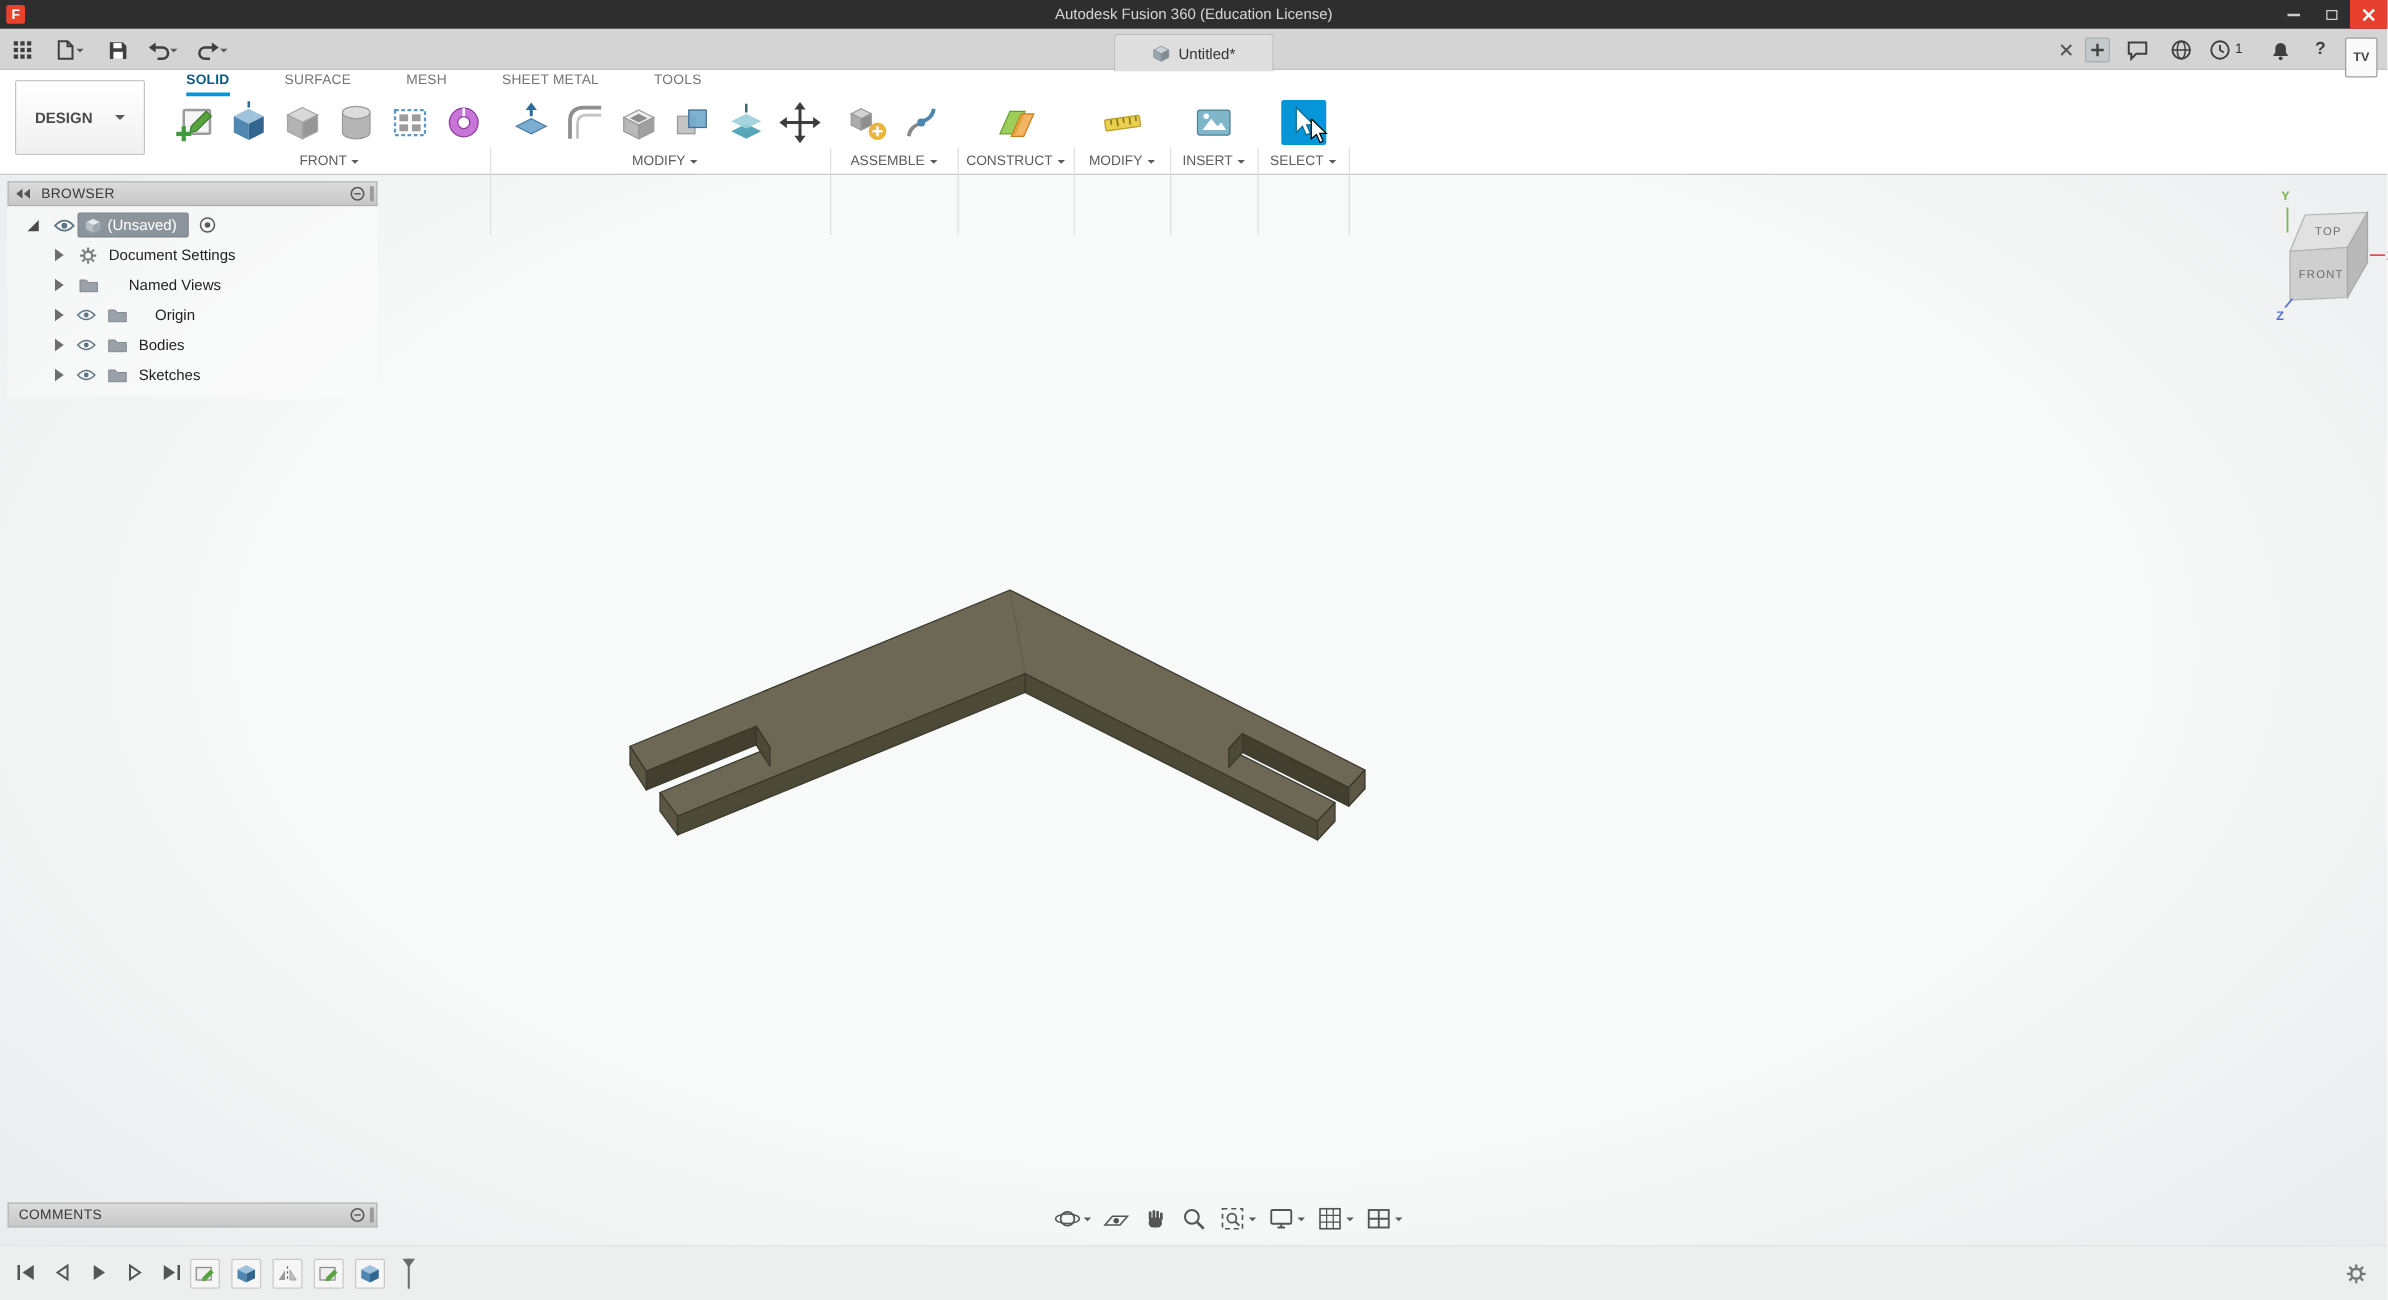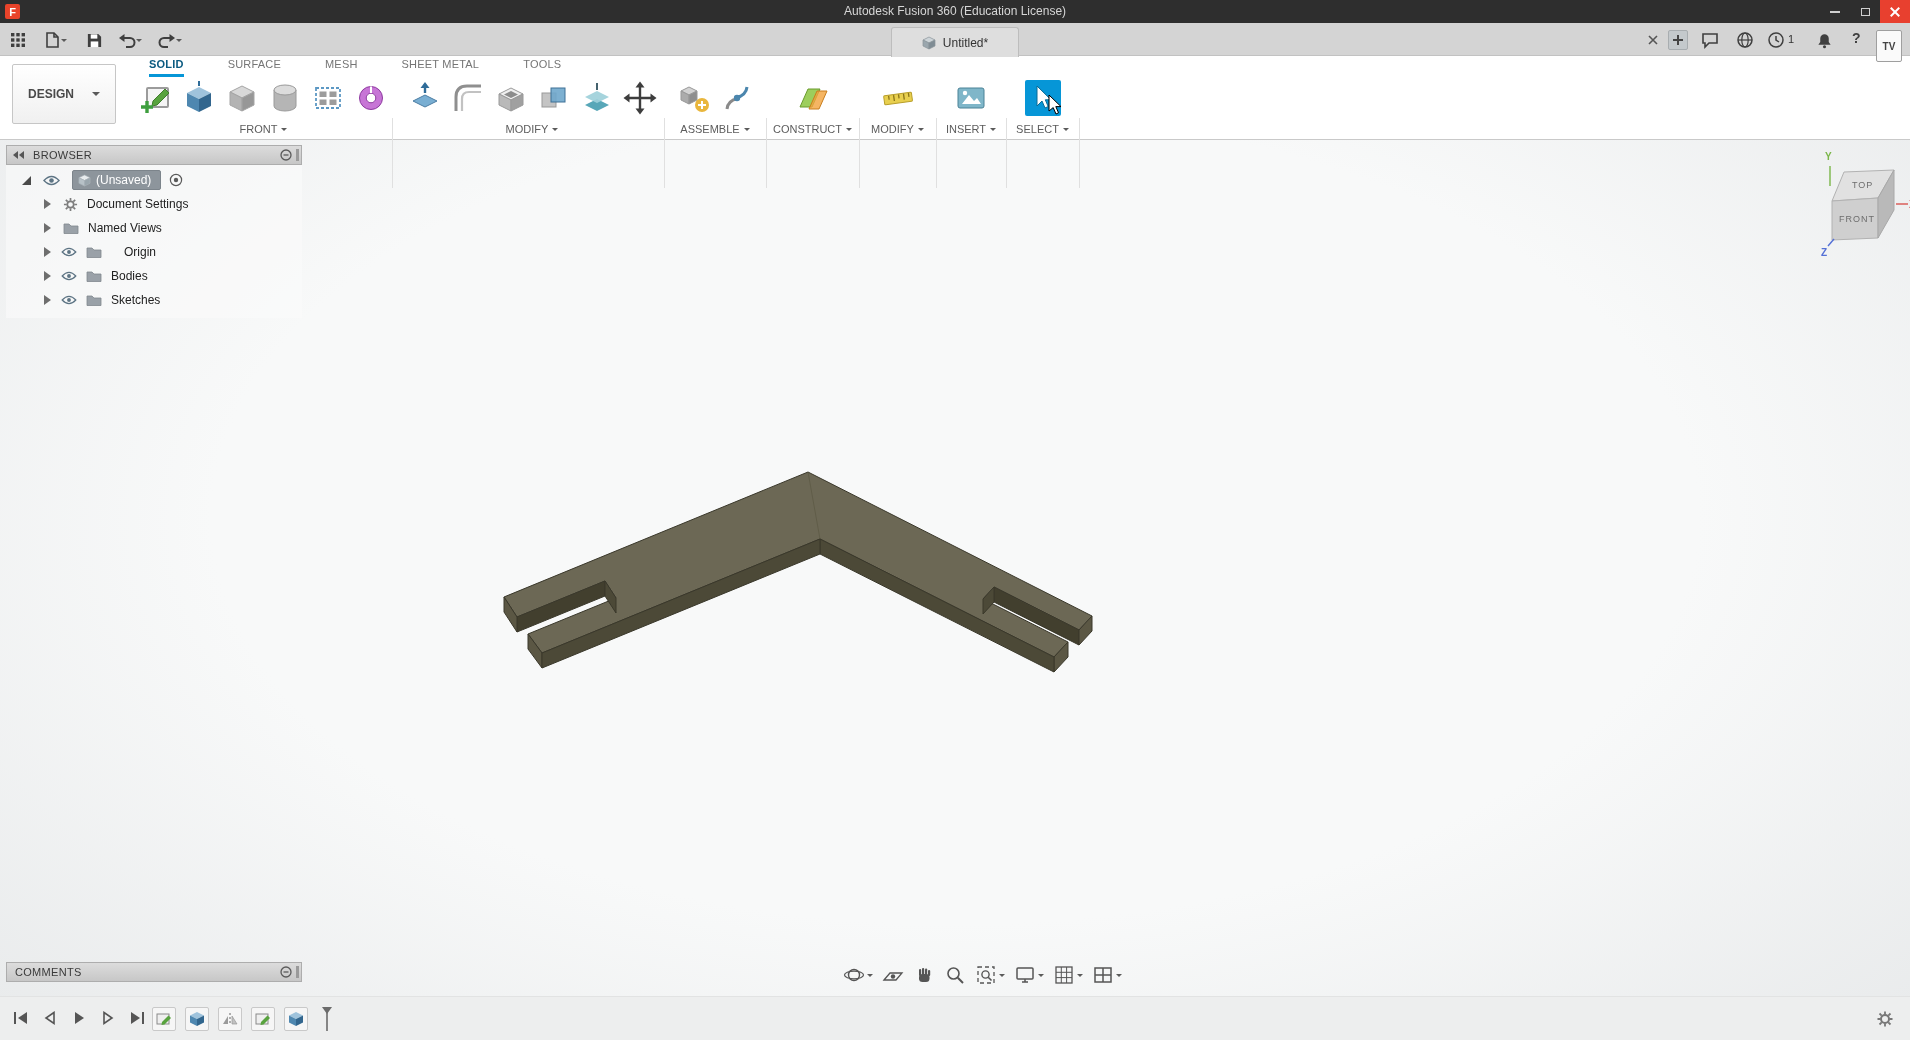--- a/index.html
+++ b/index.html
@@ -469,21 +469,21 @@
     <div style="width:3px;height:12px;background:#9a9a9a;margin-right:2px"></div>
   </div>
   <div class="browser-body">
 
     <div class="brow">
       <span class="tri-expanded" style="margin-left:16px"></span>
       <svg width="17" height="11" viewBox="0 0 17 11" style="margin-left:12px">
         <path d="M1 5.5 Q8.5 -2.5 16 5.5 Q8.5 13.5 1 5.5 Z" fill="none" stroke="#5d7484" stroke-width="1.4"></path>
         <circle cx="8.5" cy="5.5" r="2.3" fill="#5d7484"></circle>
       </svg>
-      <span class="root-pill" style="margin-left:12px">
+      <span class="root-pill" style="margin-left:2px">
         <svg width="13" height="13" viewBox="0 0 14 14">
           <polygon points="7,1 13,4 7,7 1,4" fill="#e8ecee" stroke="#aab4ba" stroke-width=".7"></polygon>
           <polygon points="1,4 7,7 7,13 1,10" fill="#b7c1c7" stroke="#aab4ba" stroke-width=".7"></polygon>
           <polygon points="7,7 13,4 13,10 7,13" fill="#9aa6ad" stroke="#aab4ba" stroke-width=".7"></polygon>
         </svg>
         <span>(Unsaved)</span>
       </span>
       <svg width="14" height="14" viewBox="0 0 14 14" style="margin-left:8px">
         <circle cx="7" cy="7" r="5.6" fill="none" stroke="#5a5a5a" stroke-width="1.2"></circle>
         <circle cx="7" cy="7" r="2.2" fill="#5a5a5a"></circle>
@@ -497,21 +497,21 @@
         <path d="M8 1 v3 M8 12 v3 M1 8 h3 M12 8 h3 M3 3 l2 2 M11 11 l2 2 M13 3 l-2 2 M5 11 l-2 2" stroke="#7d7d7d" stroke-width="1.8"></path>
       </svg>
       <span style="margin-left:9px">Document Settings</span>
     </div>
 
     <div class="brow">
       <span class="tri-collapsed" style="margin-left:38px"></span>
       <svg width="16" height="12" viewBox="0 0 16 12" style="margin-left:12px">
         <path d="M1 2 h5 l2 2 h7 v7.5 h-14 z" fill="#9aa1a8" stroke="#82888e" stroke-width=".8"></path>
       </svg>
-      <span style="margin-left:9px">Named Views</span>
+      <span style="margin-left:24px">Named Views</span>
     </div>
 
     <div class="brow">
       <span class="tri-collapsed" style="margin-left:38px"></span>
       <svg width="16" height="10" viewBox="0 0 17 11" style="margin-left:10px">
         <path d="M1 5.5 Q8.5 -2.5 16 5.5 Q8.5 13.5 1 5.5 Z" fill="none" stroke="#5d7484" stroke-width="1.3"></path>
         <circle cx="8.5" cy="5.5" r="2.1" fill="#5d7484"></circle>
       </svg>
       <svg width="16" height="12" viewBox="0 0 16 12" style="margin-left:9px">
         <path d="M1 2 h5 l2 2 h7 v7.5 h-14 z" fill="#9aa1a8" stroke="#82888e" stroke-width=".8"></path>

